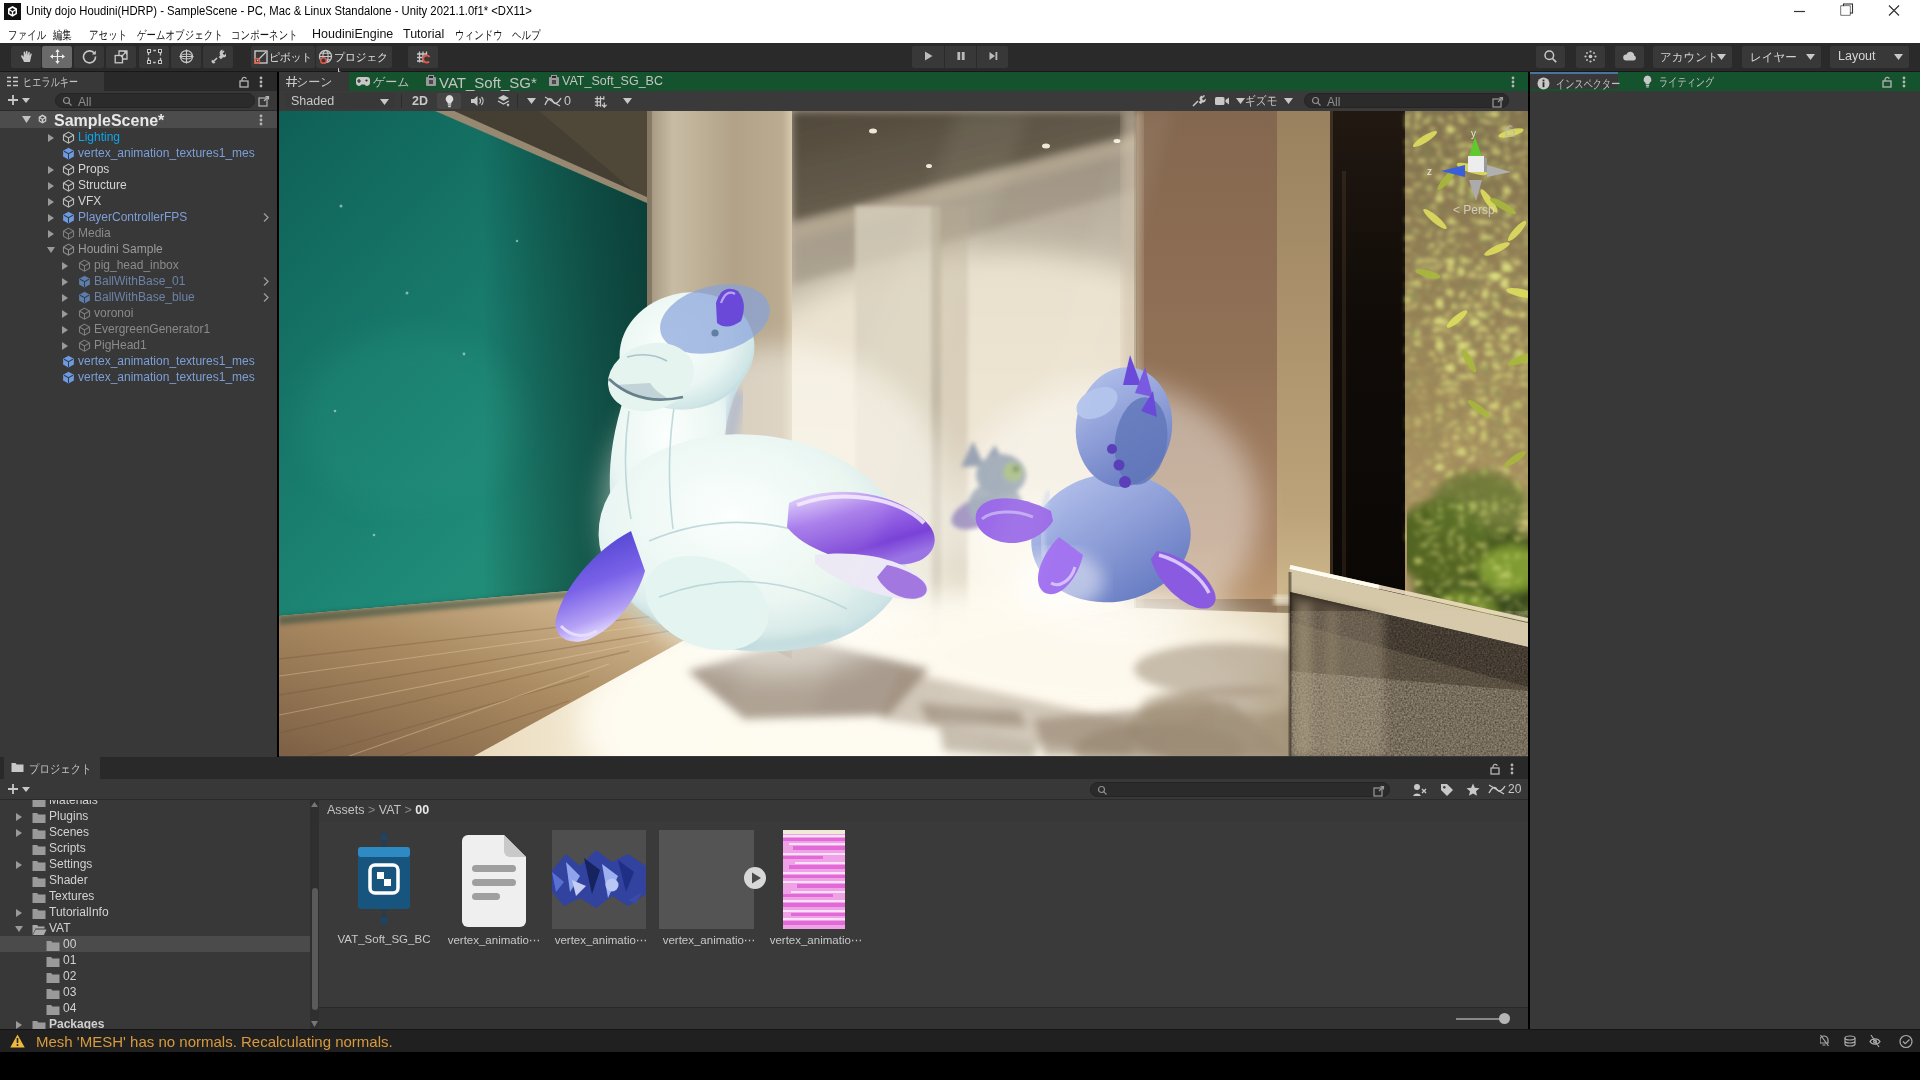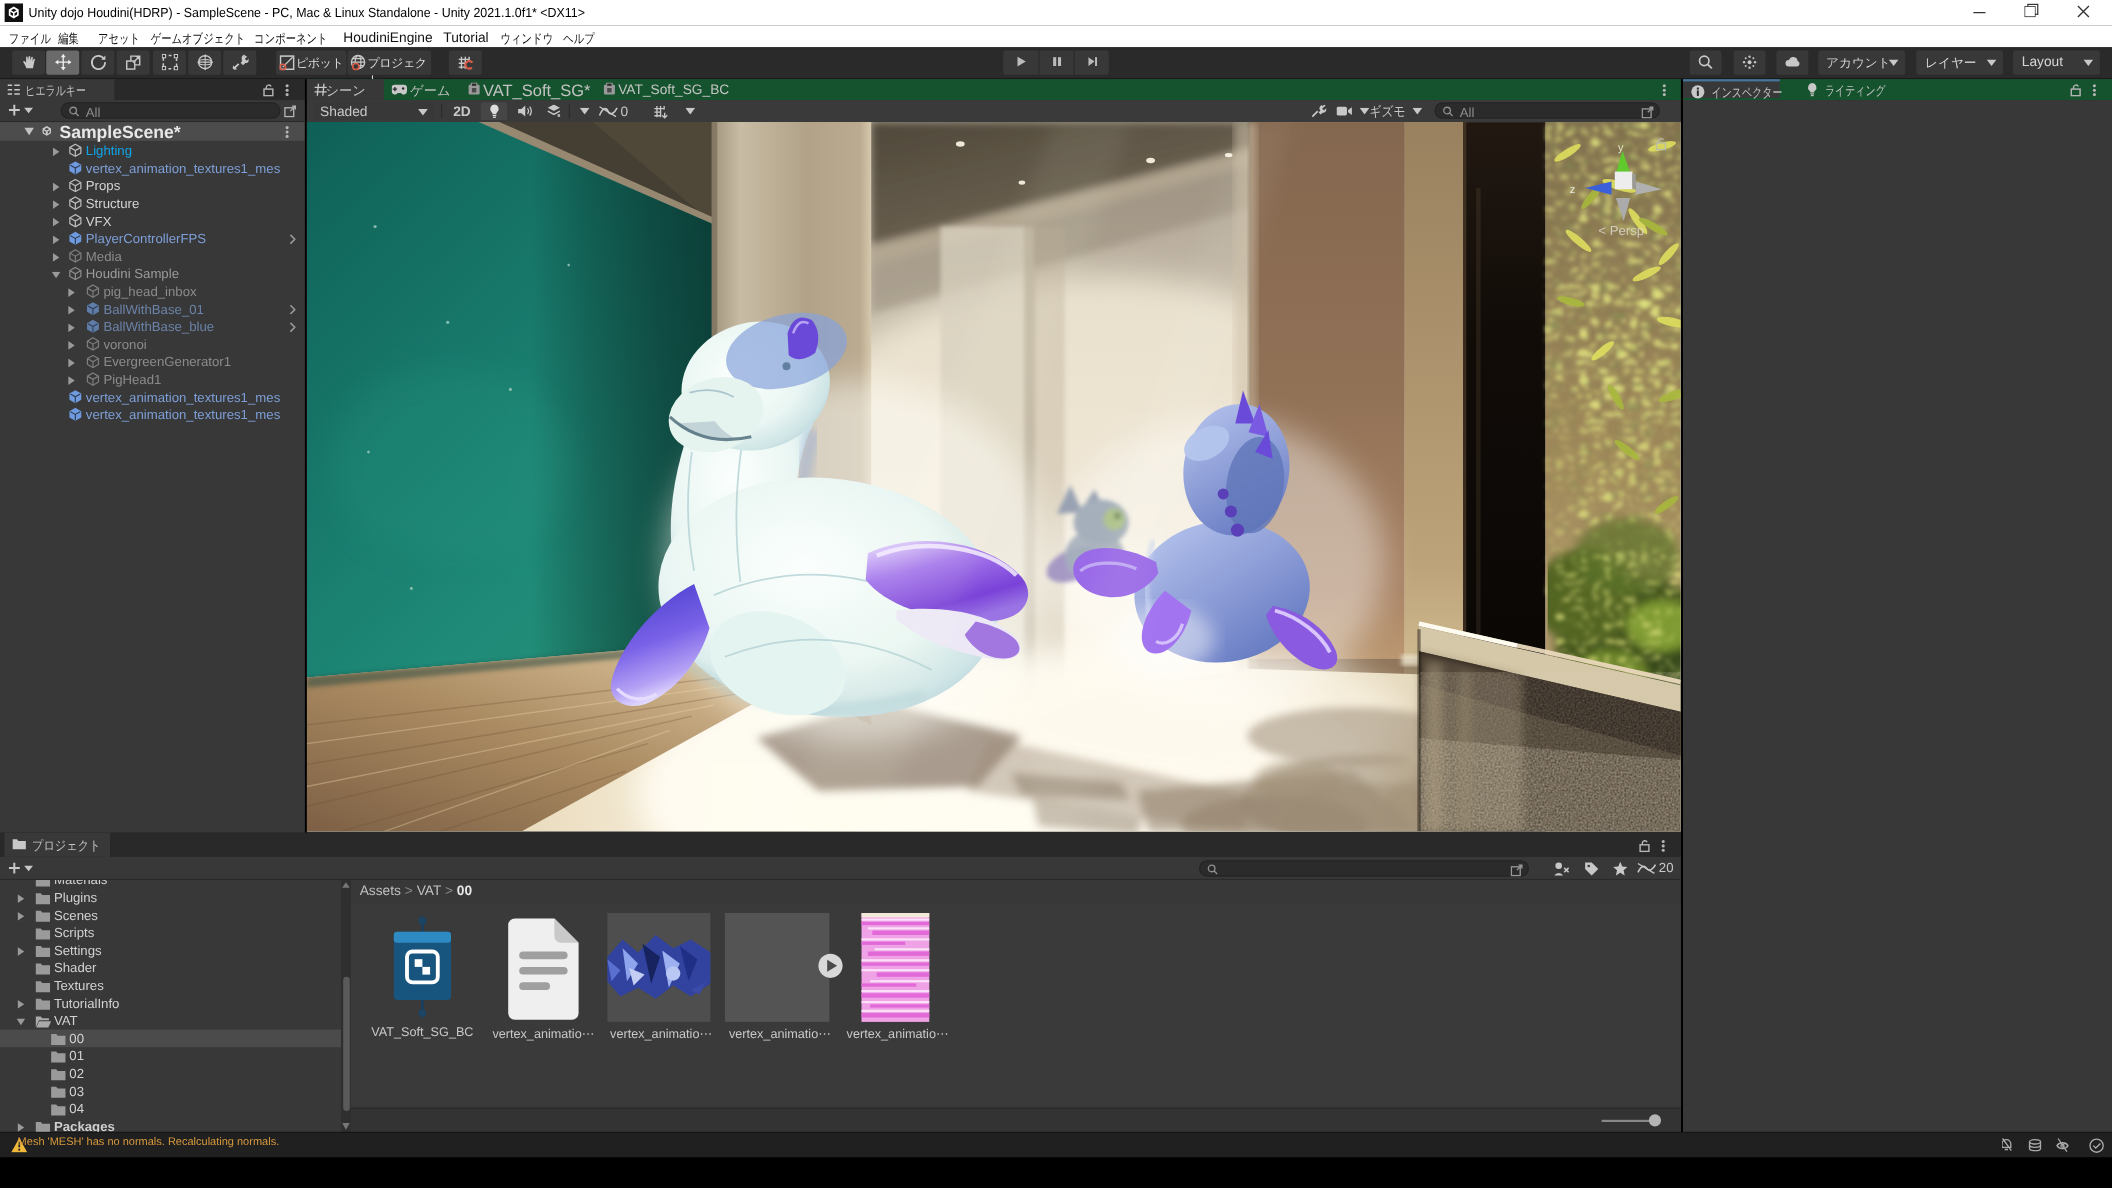--- a/index.html
+++ b/index.html
@@ -1150,21 +1150,21 @@
     </div>
   </div>
 </div>
 
 <div class="abs" id="statusbar">
   <svg class="abs" style="left:10px;top:4px" width="15" height="14" viewBox="0 0 15 14">
       <path d="M7.5 0.5 L14.7 13.5 H0.3 Z" fill="#f0b93c"></path>
       <rect x="6.7" y="4" width="1.6" height="5" fill="#222"></rect>
       <rect x="6.7" y="10.2" width="1.6" height="1.8" fill="#222"></rect>
     </svg>
-  <div class="abs tx" style="left:16px;top:3px;font-size:10px;color:#d89a3d">Mesh 'MESH' has no normals. Recalculating normals.</div>
+  <div class="abs tx" style="left:36px;top:3px;font-size:15px;color:#d89a3d">Mesh 'MESH' has no normals. Recalculating normals.</div>
   <svg class="abs" style="left:1820px;top:4px" width="95" height="15" viewBox="0 0 95 15">
     <g stroke="#aaa" stroke-width="1.2" fill="none">
       <path d="M4 2 a4 4 0 0 1 4 4 v3 h-8 v-3 a4 4 0 0 1 4 -4 M2.5 11 h3 M0.5 1 l8 11"></path>
       <ellipse cx="30" cy="4" rx="5" ry="2"></ellipse>
         <path d="M25 4 v6 a5 2 0 0 0 10 0 v-6 M25 7 a5 2 0 0 0 10 0"></path>
       <path d="M50 7.5 c2-3.5 8-3.5 10 0 c-2 3.5 -8 3.5 -10 0 Z M51 1 l8 12"></path>
         <circle cx="55" cy="7.5" r="1.4"></circle>
       <circle cx="86" cy="7.5" r="6"></circle>
         <path d="M83 7.5 l2.2 2.2 L89.5 5.5"></path>
     </g>

